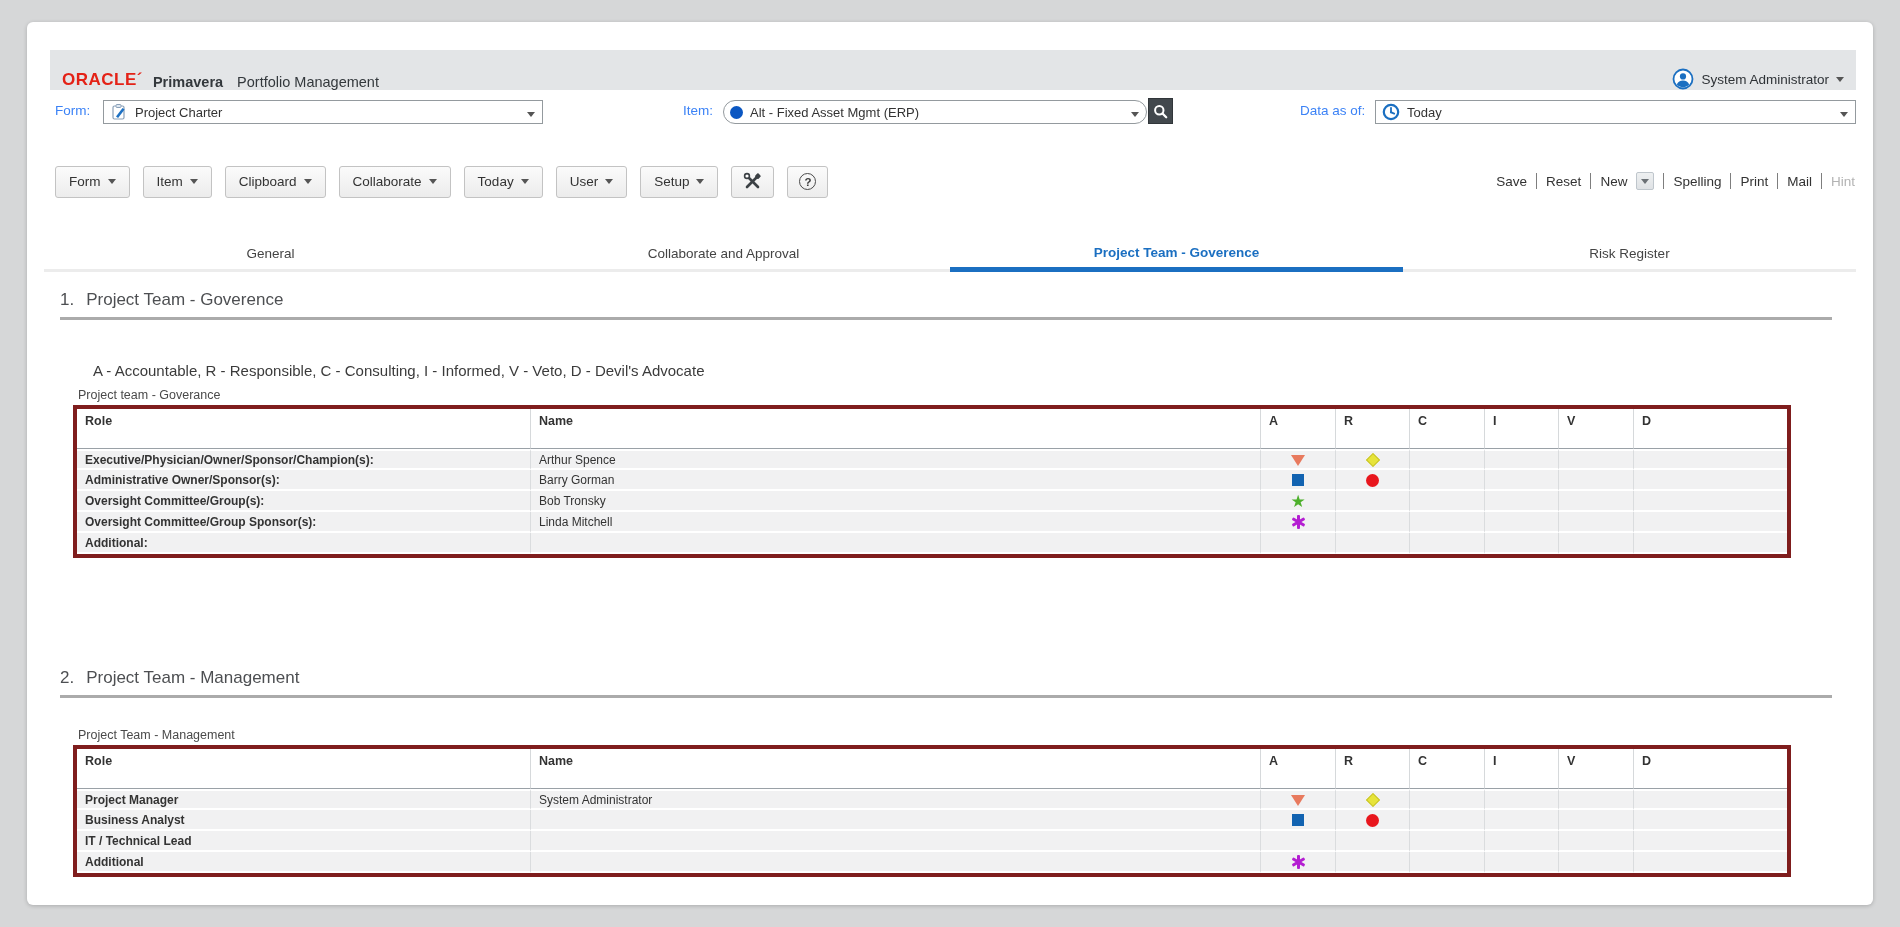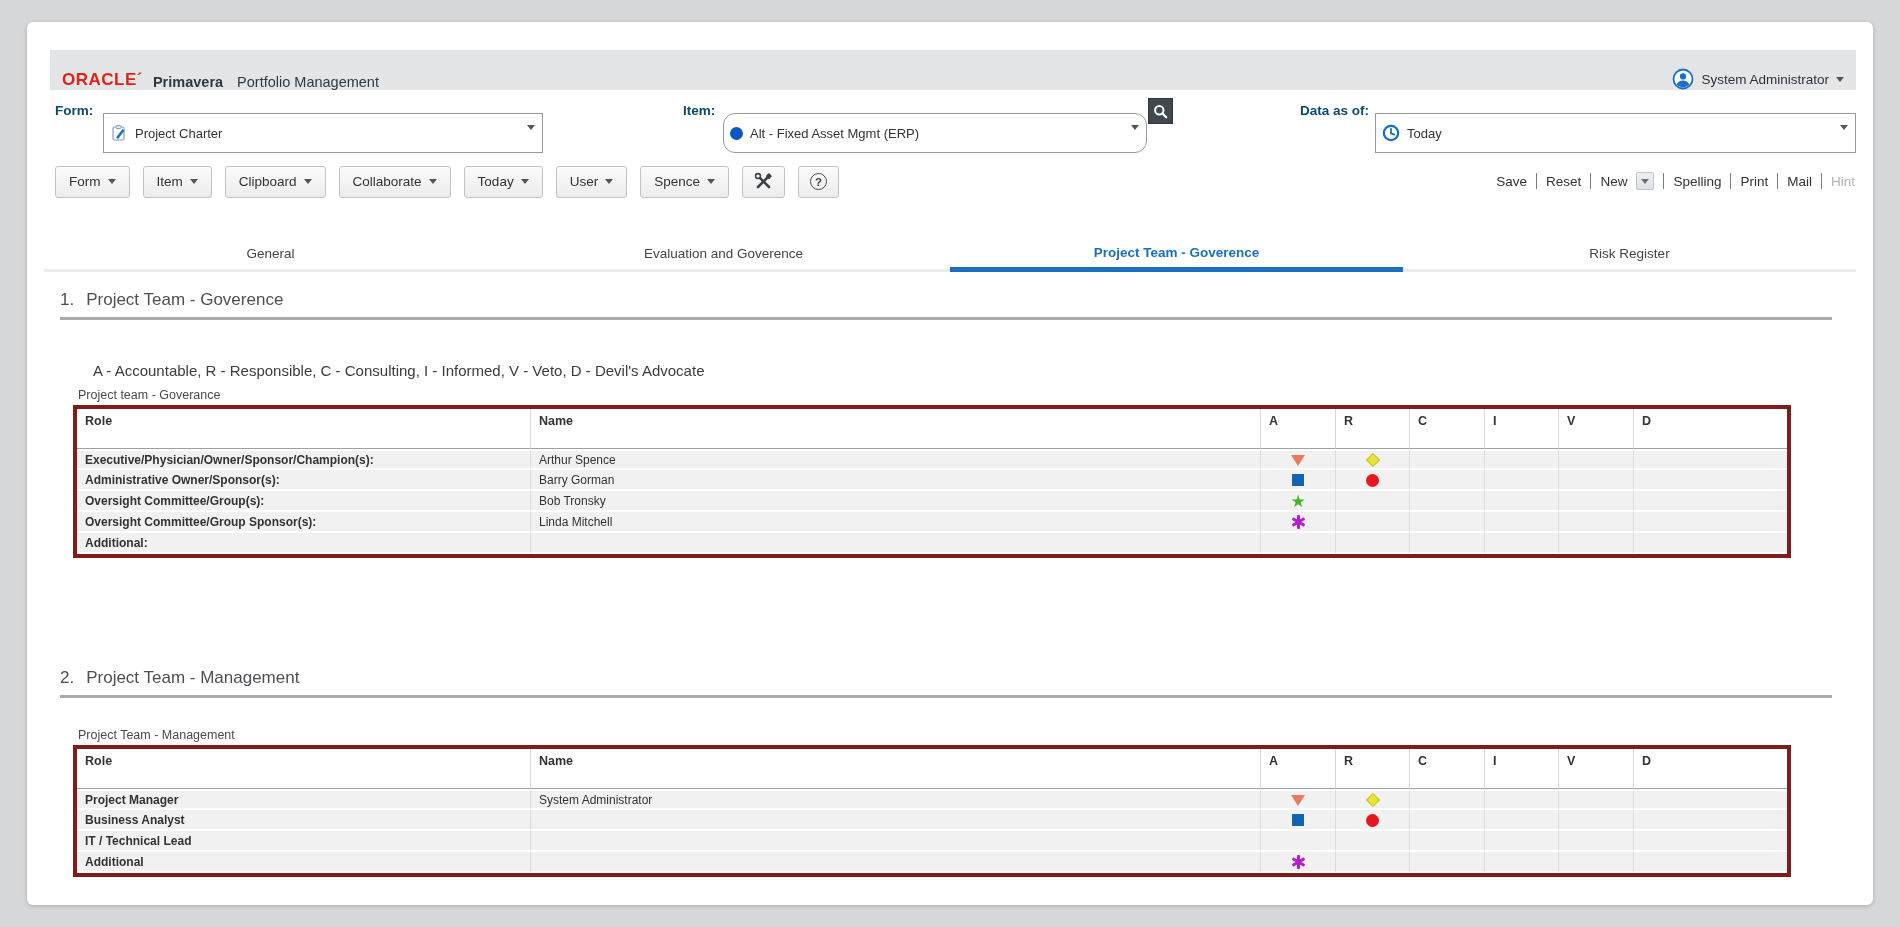--- a/index.html
+++ b/index.html
@@ -20,23 +20,23 @@
     background:#e3e5e7; display:flex; align-items:flex-end; padding:0 12px;
   }
   .brand-oracle { color:var(--oracle-red); font-weight:bold; font-size:17px; letter-spacing:.5px; }
   .brand-primavera { font-weight:bold; font-size:14.5px; color:#33383c; margin-left:10px; }
   .brand-app { font-size:14.5px; color:#33383c; margin-left:14px; }
   .userbox { margin-left:auto; display:flex; align-items:center; gap:7px; cursor:pointer; }
   .username { font-size:13.5px; color:#2f3337; }
   .caret { width:0; height:0; border-left:4.5px solid transparent; border-right:4.5px solid transparent; border-top:5.5px solid #555; display:inline-block; }
   
   .selrow { position:absolute; left:0; top:75px; width:1846px; height:27px; }
-  .sel-label { position:absolute; top:0; height:27px; display:flex; align-items:center; font-weight:bold; font-size:13.5px; color:#0c4a6e; }
+  .sel-label { position:absolute; top:0; height:27px; display:flex; align-items:center; font-weight:normal; font-size:13.5px; color:#3b82f6; }
   .selbox {
-    position:absolute; top:16px; height:40px; background:#fff; border:1px solid #949a9e;
+    position:absolute; top:3px; height:24px; background:#fff; border:1px solid #949a9e;
     display:flex; align-items:center; padding:0 22px 0 6px; cursor:pointer;
   }
   .selbox .sel-text { font-size:13px; color:#333; margin-left:7px; white-space:nowrap; }
   .selbox .caret { position:absolute; right:7px; top:11px; }
   .blue-dot { width:13px; height:13px; border-radius:50%; background:#0b57c2; flex:0 0 auto; }
   .searchbtn {
     position:absolute; top:1px; width:25px; height:26px; background:#42484d; border:1px solid #31363a;
     display:flex; align-items:center; justify-content:center; cursor:pointer;
   }
   
@@ -184,21 +184,21 @@
   </div>
       <div class="mbtn">
     <span class="mbtn-label">Today</span>
     <span class="caret"></span>
   </div>
       <div class="mbtn">
     <span class="mbtn-label">User</span>
     <span class="caret"></span>
   </div>
       <div class="mbtn">
-    <span class="mbtn-label">Spence</span>
+    <span class="mbtn-label">Setup</span>
     <span class="caret"></span>
   </div>
       <div class="mbtn icon-only">
       <span>
         <svg width="19" height="19" viewBox="0 0 19 19">
           <g stroke="#3c4145" stroke-width="2.6" stroke-linecap="round">
             <line x1="4" y1="4" x2="15" y2="15"></line>
             <line x1="15" y1="4" x2="4" y2="15"></line>
           </g>
           <circle cx="4" cy="4" r="2.4" fill="#fff" stroke="#3c4145" stroke-width="1.6"></circle>
@@ -228,21 +228,21 @@
       <span class="alink">Mail</span>
       <span class="asep"></span>
       <span class="alink disabled">Hint</span>
     </div>
 
   <div class="tabs" id="tabs">
       <div class="tab">
         <span>General</span>
       </div>
       <div class="tab">
-        <span>Evaluation and Goverence</span>
+        <span>Collaborate and Approval</span>
       </div>
       <div class="tab active">
         <span>Project Team - Goverence</span>
       </div>
       <div class="tab">
         <span>Risk Register</span>
       </div>
     </div>
 
   <div id="sections">

